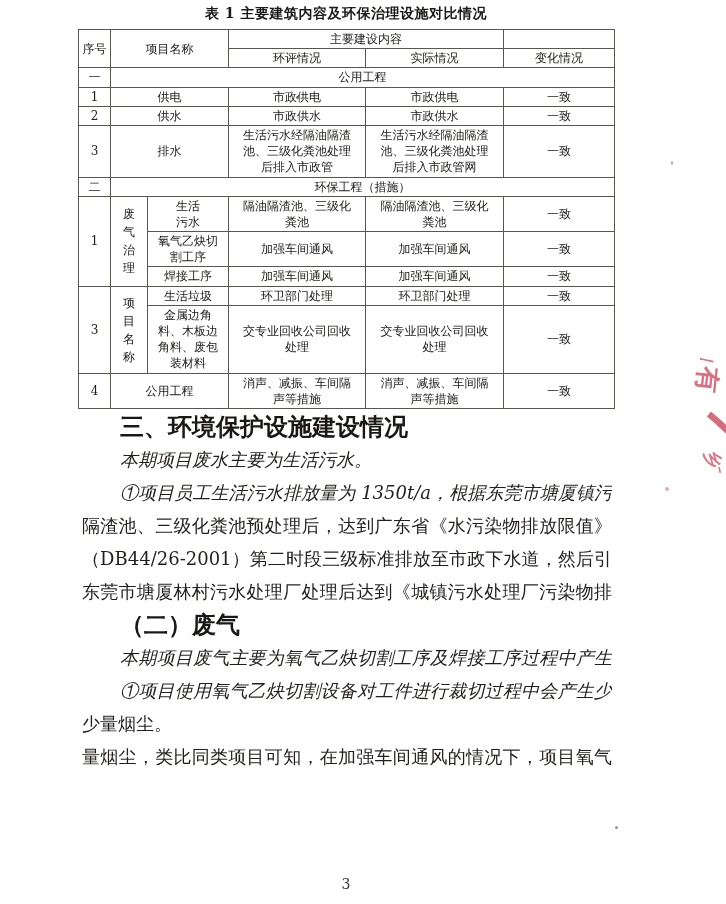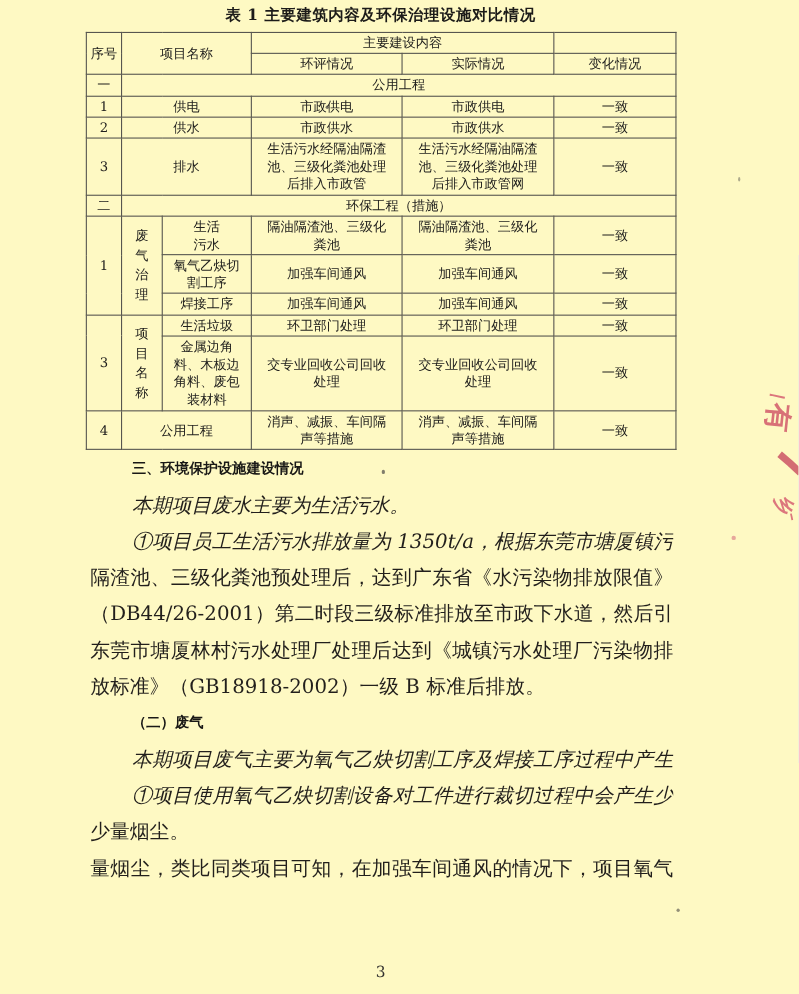--- a/index.html
+++ b/index.html
@@ -1,18 +1,18 @@
 <!DOCTYPE html>
 <html><head>
 <meta charset="utf-8">
 <style>
   html,body { margin:0; padding:0; background:#e8e8e6; }
   .page {
     position:relative; width:726px; height:904px;
-    background:#fef9c3;
+    background:#ffffff;
     overflow:hidden;
     font-family:"DejaVu Serif","Liberation Serif",serif;
     color:#262422;
   }
   
   .doc-title {
     position:absolute; top:5px; left:78px; width:536px;
     text-align:center; font-weight:bold; font-size:14px;
     letter-spacing:.5px; color:#1c1b19;
   }
@@ -29,21 +29,21 @@
   }
   td.pre { white-space:pre;margin-top:16px; }
   td.seq { line-height:1.85; }
   .vert {
     width:1.15em; margin:0 auto;
     word-break:break-all; line-height:1.5; text-align:center;
   }
   
   .body-text { position:absolute; top:410px; left:82px; width:530px; font-size:18px; color:#221f1c; }
   .line { height:33px; line-height:33px; overflow:hidden; }
-  .line.h { font-weight:bold; text-indent:38px; font-size:13px; color:#191816; }
+  .line.h { font-weight:bold; text-indent:38px; font-size:24px; color:#191816; }
   .line.ind { text-indent:38px;font-style:italic; }
   .line.j { text-align:justify; text-align-last:justify; }
   .page-number { position:absolute; top:876px; left:78px; width:536px; text-align:center; font-size:14px; color:#33322f; }
   
   .frag { position:absolute; font-weight:bold; opacity:.8; pointer-events:none; }
   .frag1 { left:699px; top:352px; font-size:15px; transform:rotate(12deg); }
   .frag2 { left:694px; top:362px; font-size:26px; transform:rotate(96deg); }
   .frag3 { left:695px; top:399px; font-size:56px; transform:rotate(-12deg); line-height:1; }
   .frag4 { left:704px; top:447px; font-size:18px; transform:rotate(74deg); }
   .frag5 { left:713px; top:463px; font-size:13px; transform:rotate(24deg); }
@@ -175,21 +175,20 @@
       </tbody>
   </table>
 
   <div class="body-text">
       <div class="line h">三、环境保护设施建设情况</div>
       <div class="line ind">本期项目废水主要为生活污水。</div>
       <div class="line ind j">①项目员工生活污水排放量为 1350t/a，根据东莞市塘厦镇污水</div>
       <div class="line j">隔渣池、三级化粪池预处理后，达到广东省《水污染物排放限值》</div>
       <div class="line j">（DB44/26-2001）第二时段三级标准排放至市政下水道，然后引至</div>
       <div class="line j">东莞市塘厦林村污水处理厂处理后达到《城镇污水处理厂污染物排</div>
-      <div class="line">放标准》（GB18918-2002）一级 B 标准后排放。</div>
       <div class="line h">（二）废气</div>
       <div class="line ind j">本期项目废气主要为氧气乙炔切割工序及焊接工序过程中产生</div>
       <div class="line ind j">①项目使用氧气乙炔切割设备对工件进行裁切过程中会产生少</div>
       <div class="line">少量烟尘。</div>
       <div class="line j">量烟尘，类比同类项目可知，在加强车间通风的情况下，项目氧气</div>
     </div>
 
   <div class="page-number">3</div>
 
   <div id="stamp-layer">

